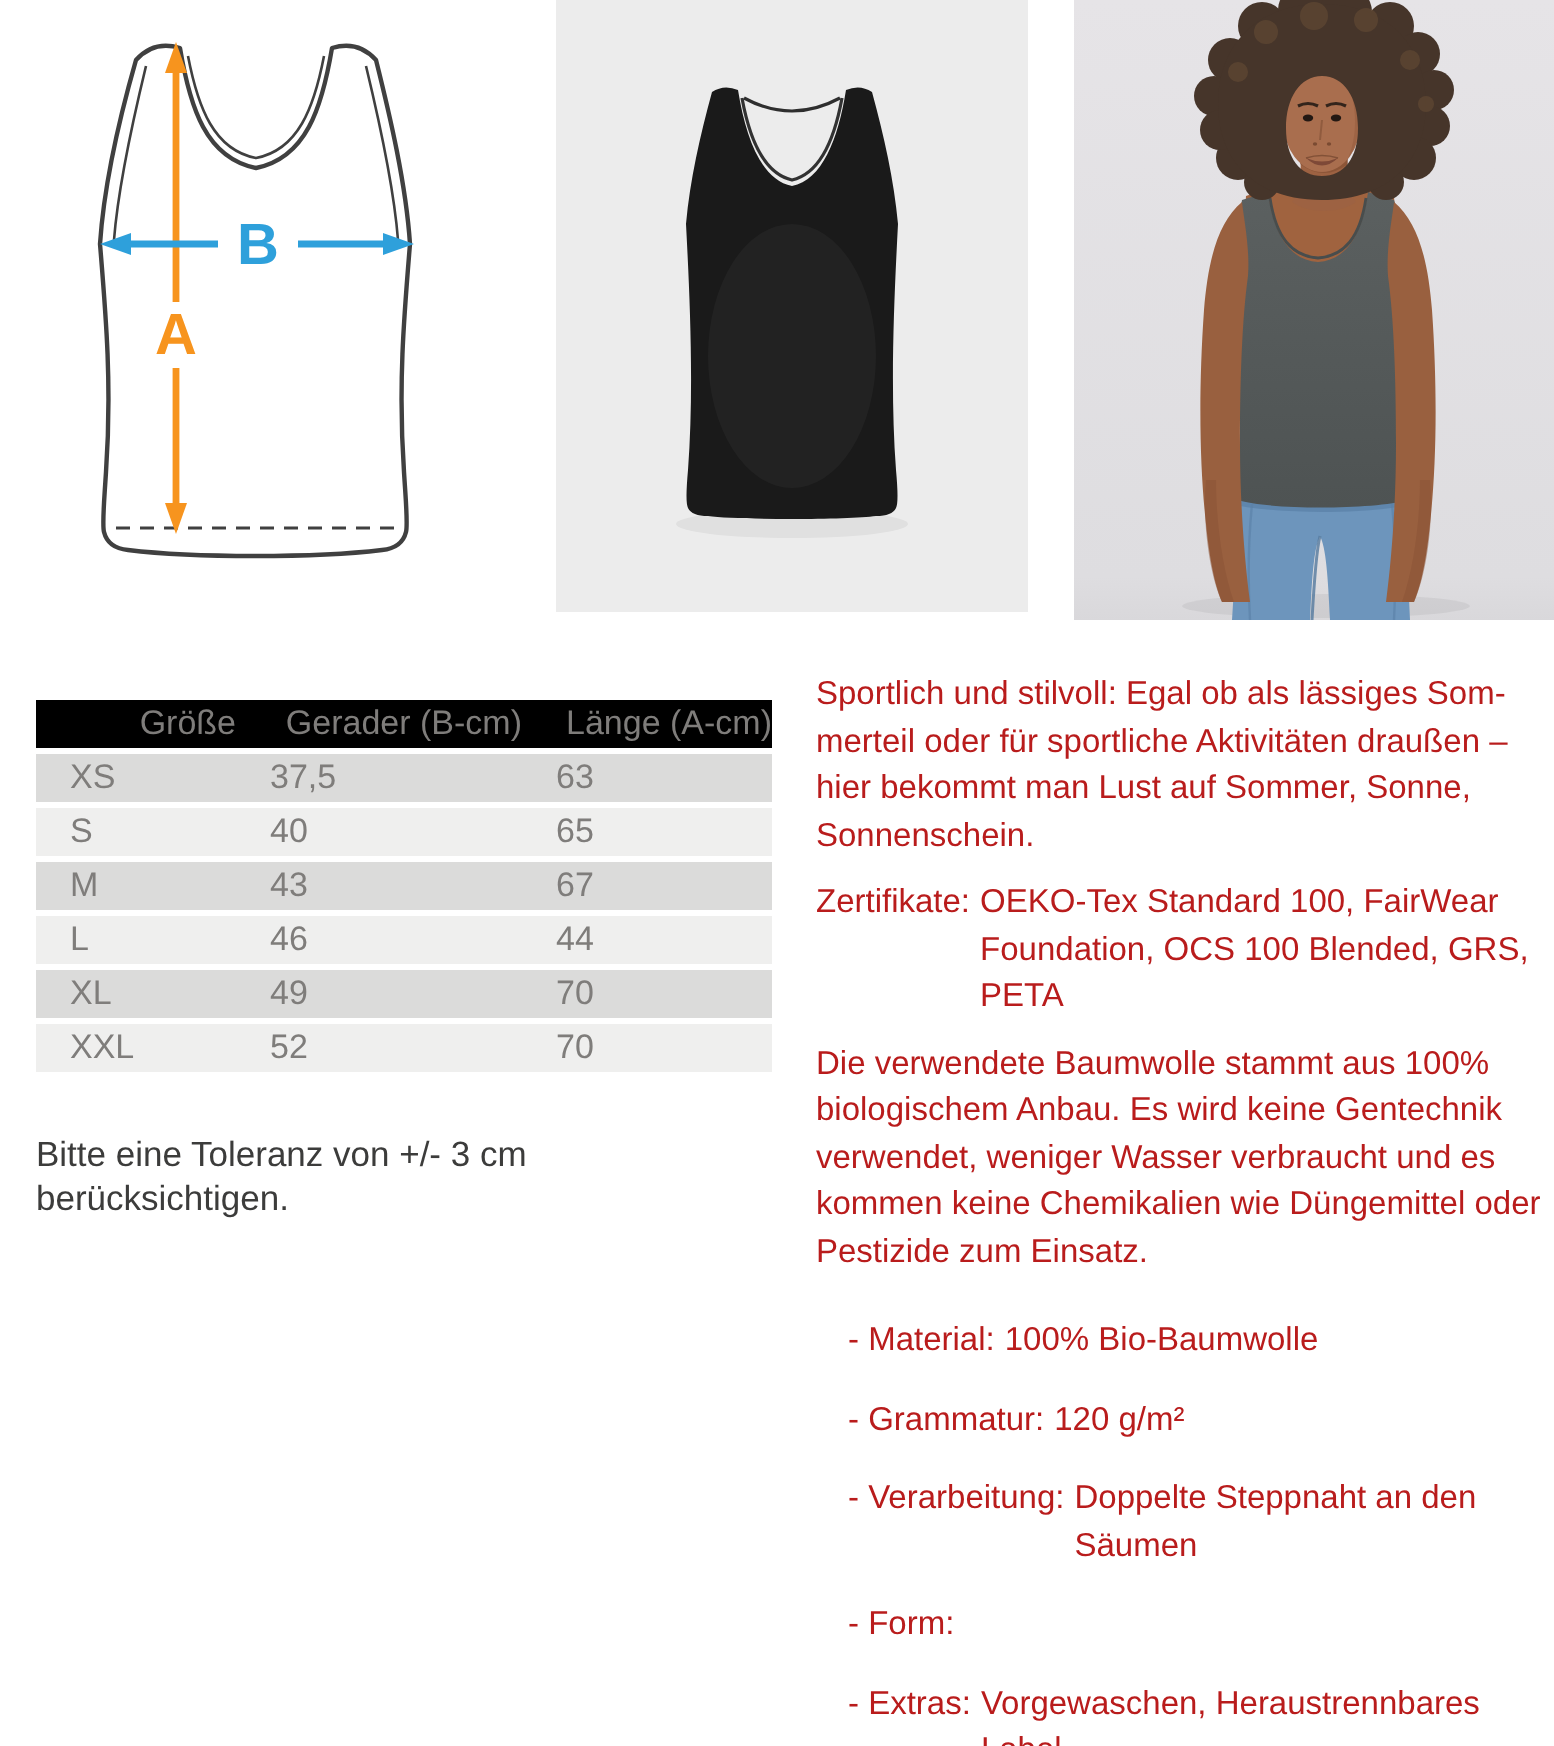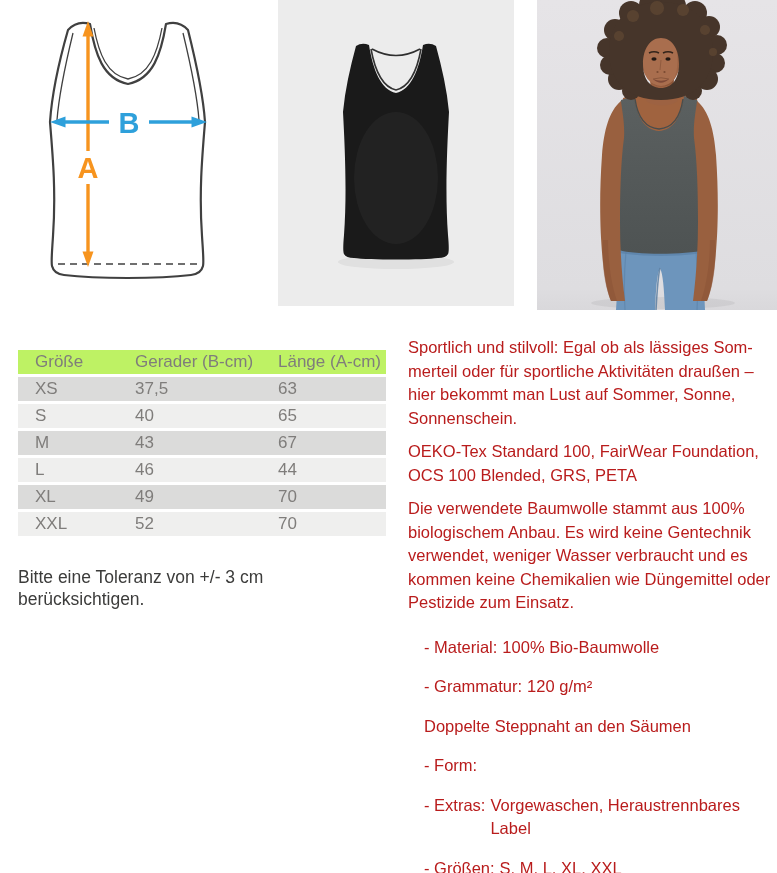--- a/index.html
+++ b/index.html
@@ -14,21 +14,21 @@
   #model-panel{left:537px;top:0;width:240px;height:310px;}
 
   
   #size-table{left:18px;top:347px;width:368px;border-collapse:separate;border-spacing:0 3px;
               table-layout:fixed;font-size:17px;color:#7F7D7B;}
   #size-table col.c1{width:100px}
   #size-table col.c2{width:143px}
   #size-table col.c3{width:125px}
   #size-table th,#size-table td{font-weight:400;text-align:left;padding:0 0 0 17px;
               height:24px;line-height:24px;white-space:nowrap;overflow:hidden;}
-  #size-table thead th{background:#bef264;}
+  #size-table thead th{background:#000000;text-align:right;}
   #size-table tbody tr:nth-child(odd) td{background:#DBDBDA;}
   #size-table tbody tr:nth-child(even) td{background:#EFEFEE;}
 
   #tolerance-note{left:18px;top:566px;width:368px;
                   font-size:17.5px;line-height:22px;color:#3C3C3B;}
 
   
   #description{left:408px;top:336px;width:366px;font-size:16.5px;line-height:23.5px;
                color:#b91c1c;}
   .para{margin:0 0 10px 0;}
@@ -223,34 +223,36 @@
     </tr>
   </tbody>
 </table>
 
 <div class="abs" id="tolerance-note">Bitte eine Toleranz von +/- 3 cm berücksichtigen.</div>
 
 <div class="abs" id="description">
   <p class="para">Sportlich und stilvoll: Egal ob als lässiges Som­merteil oder für sportliche Aktivitäten drau­ßen – hier bekommt man Lust auf Sommer, Sonne, Sonnenschein.</p>
 
   <div class="hang">
+    <span class="lbl">Zertifikate:</span>
     <span class="val">OEKO-Tex Standard 100, FairWear Foundation, OCS 100 Blended, GRS, PETA</span>
   </div>
 
   <p class="para last-gap">Die verwendete Baumwolle stammt aus 100% biologischem Anbau. Es wird keine Gentech­nik verwendet, weniger Wasser verbraucht und es kommen keine Chemikalien wie Dün­gemittel oder Pestizide zum Einsatz.</p>
 
   <div class="detail">
     <span class="lbl">- Material:</span>
     <span class="val">100% Bio-Baumwolle</span>
   </div>
   <div class="detail">
     <span class="lbl">- Grammatur:</span>
     <span class="val">120 g/m²</span>
   </div>
   <div class="detail">
+    <span class="lbl">- Verarbeitung:</span>
     <span class="val">Doppelte Steppnaht an den Säumen</span>
   </div>
   <div class="detail">
     <span class="lbl">- Form:</span>
   </div>
   <div class="detail">
     <span class="lbl">- Extras:</span>
     <span class="val">Vorgewaschen, Heraustrennbares Label</span>
   </div>
   <div class="detail">

